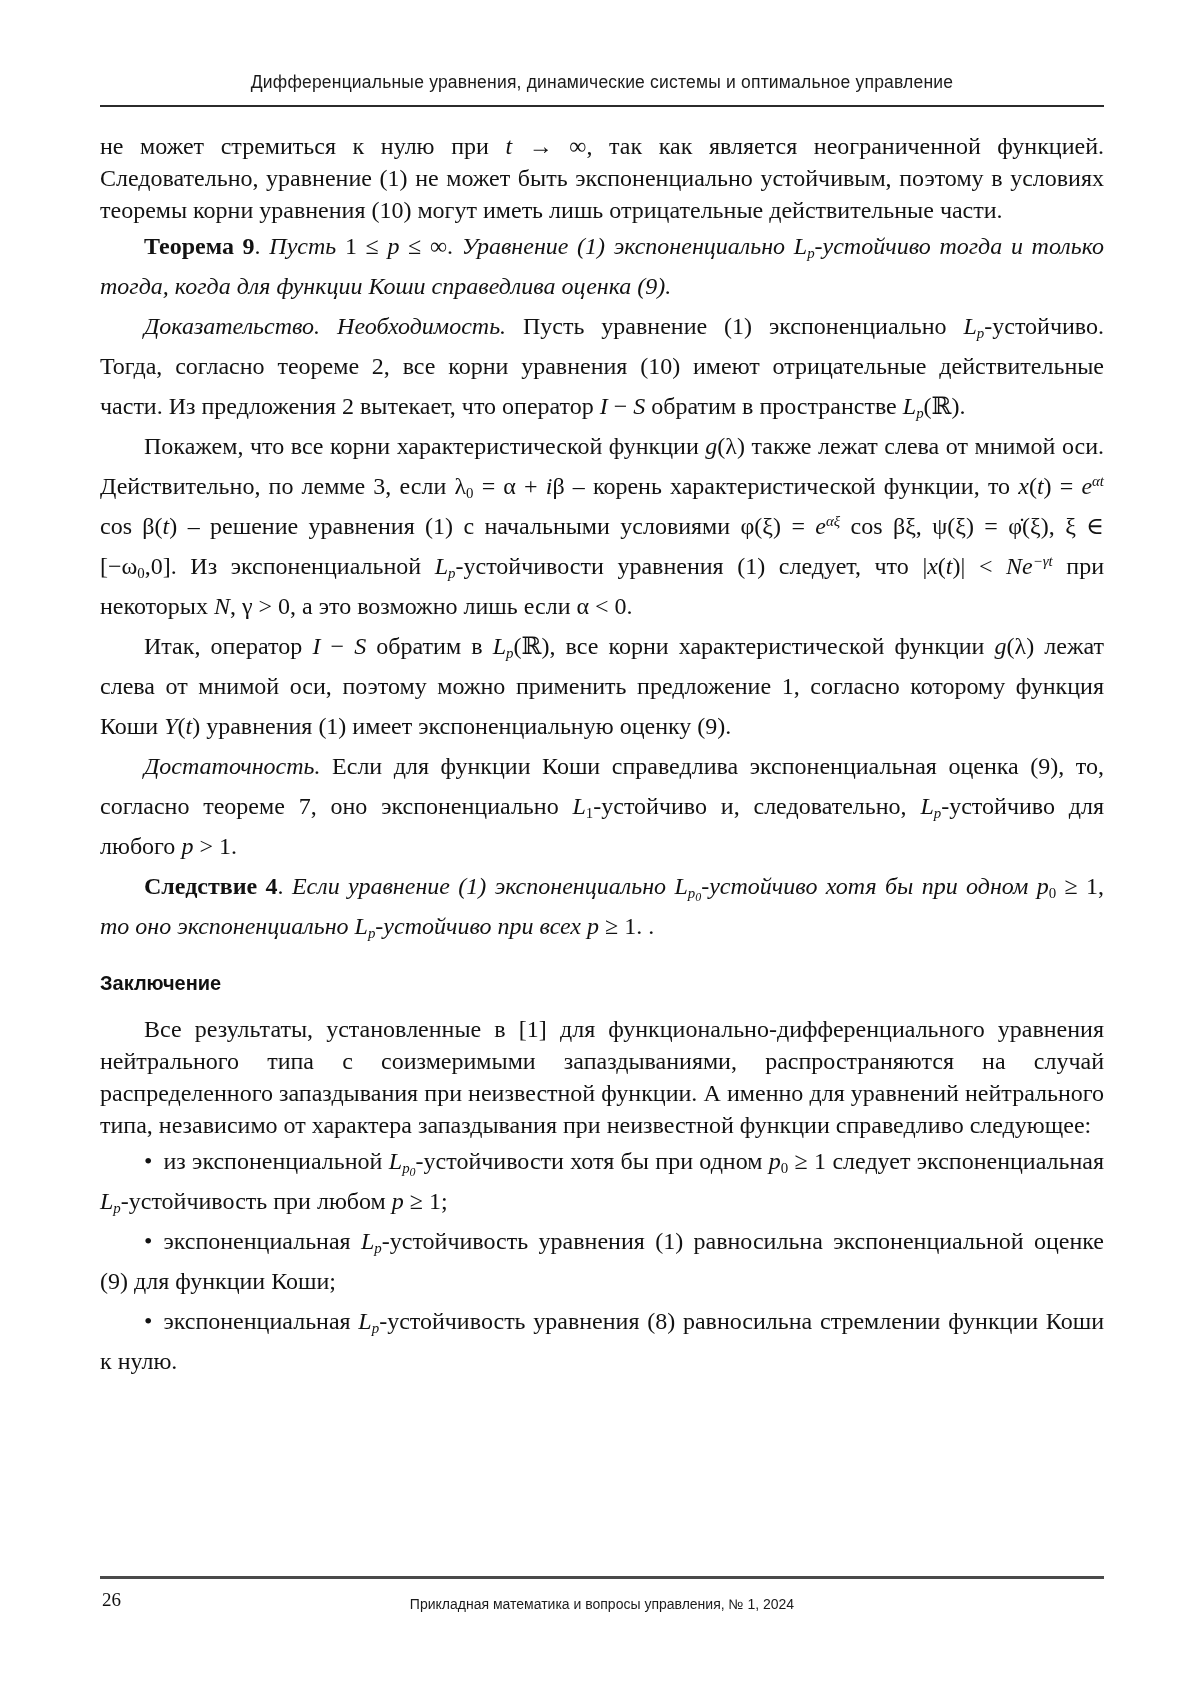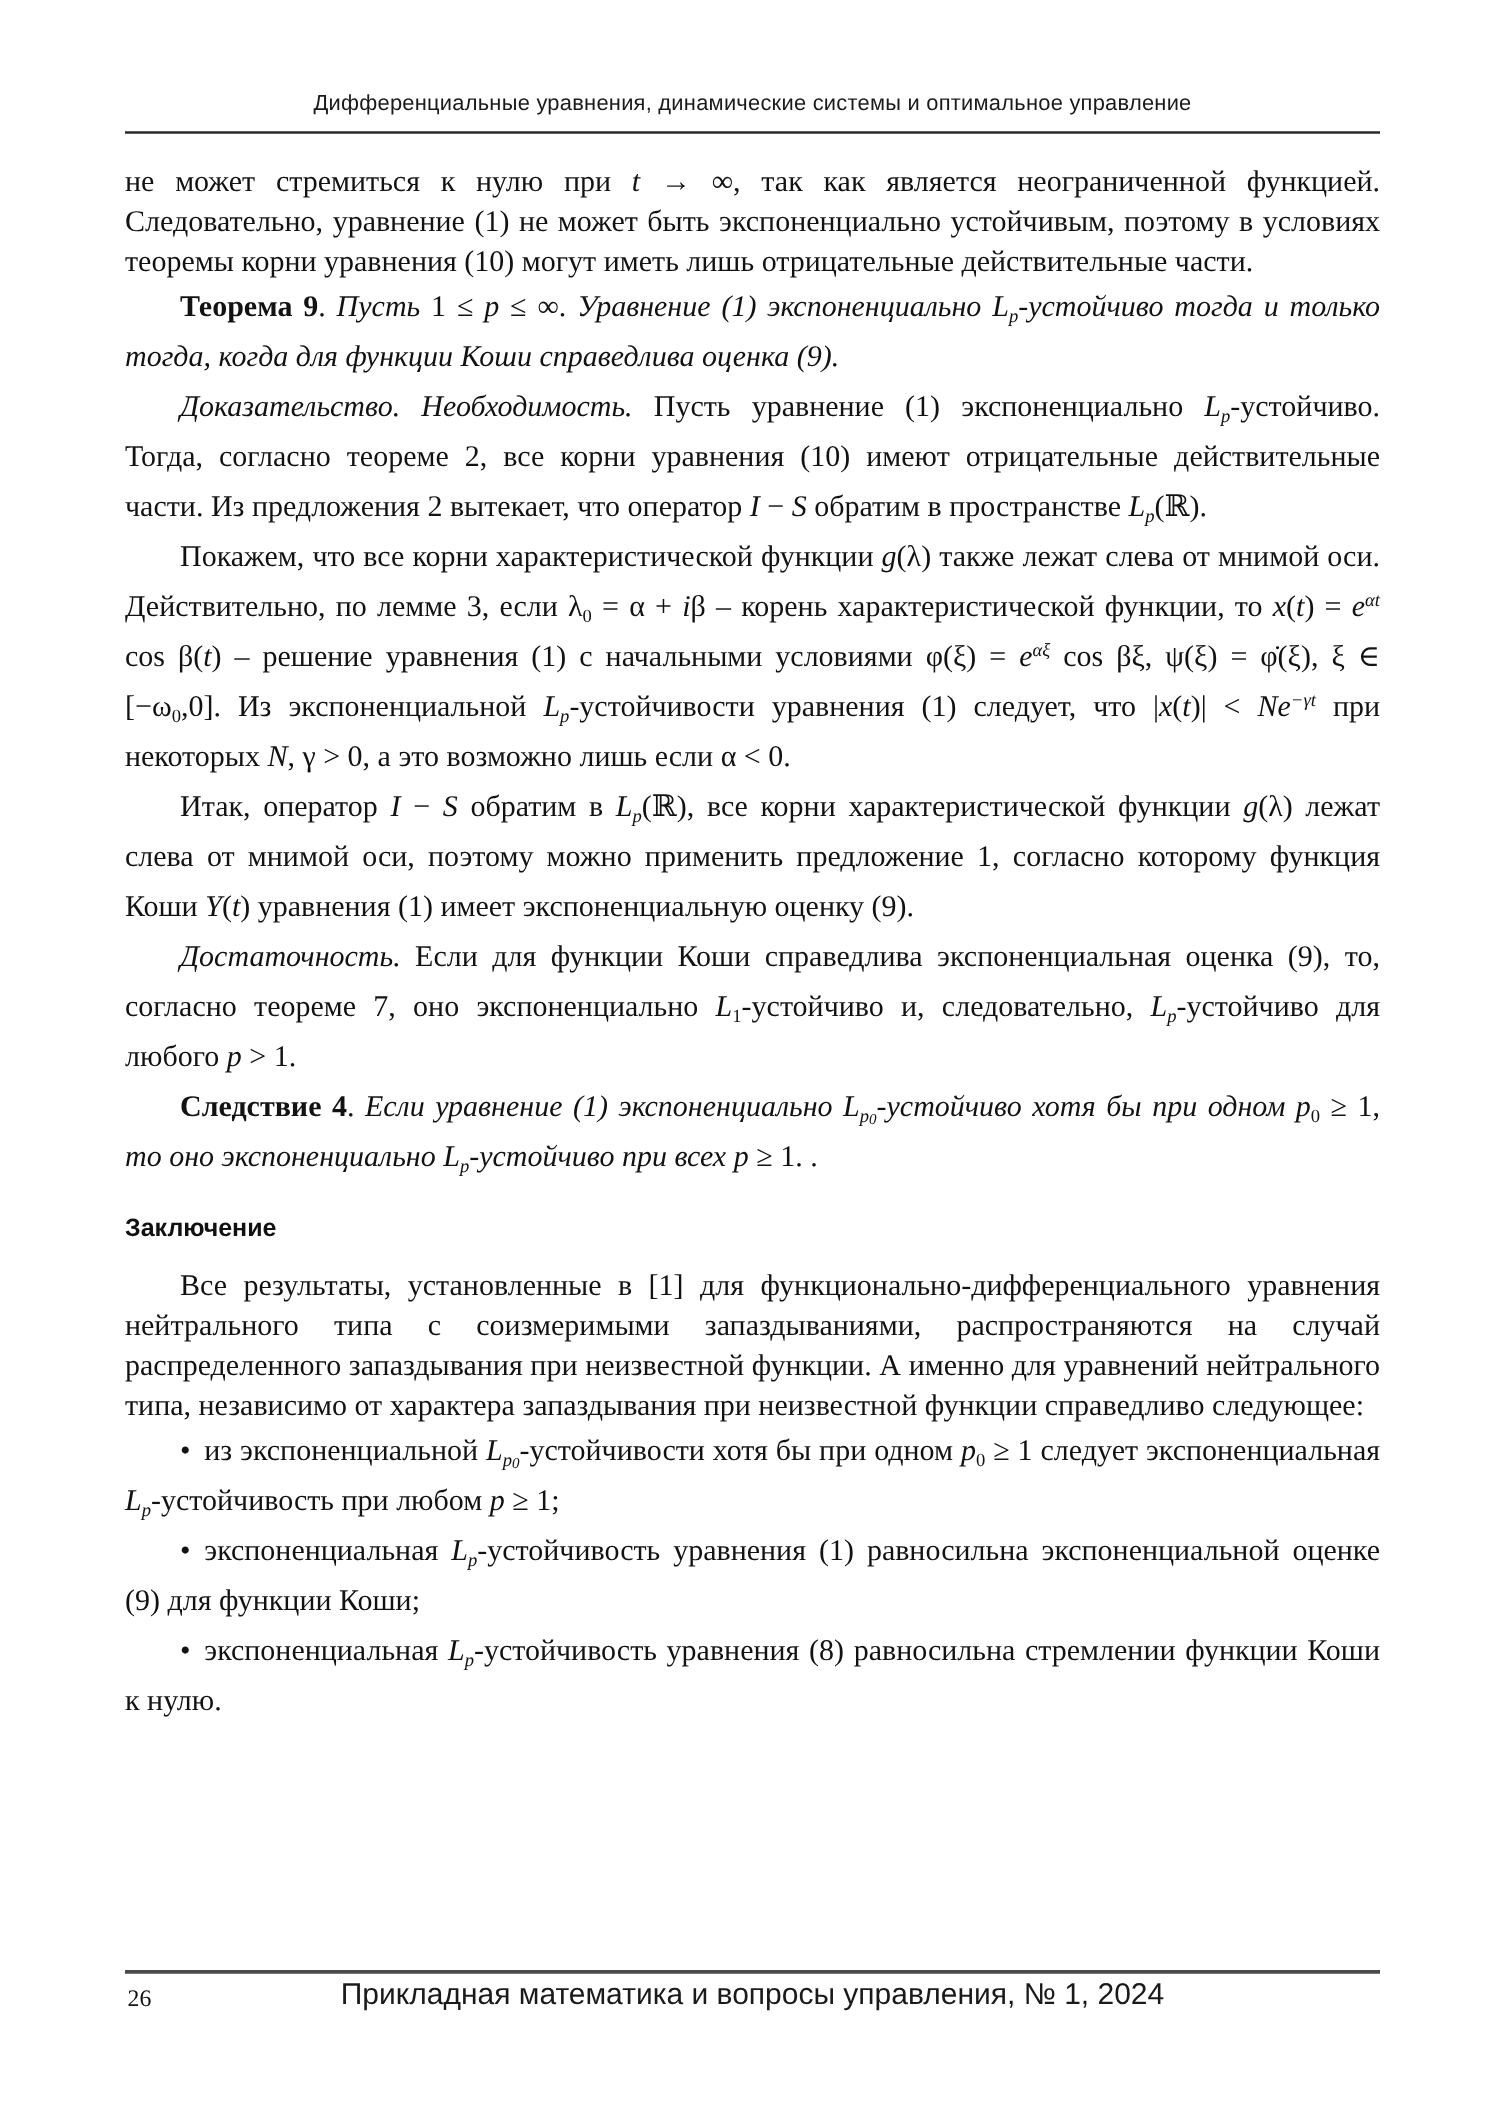--- a/index.html
+++ b/index.html
@@ -56,35 +56,35 @@
   sub { font-size: 62%; vertical-align: -0.3em; }
   sup { font-size: 62%; vertical-align: 0.55em; }
   sub.s2 { font-size: 50%; vertical-align: -0.55em; }
   .bullet { padding-right: 11px; }
   footer.runfoot {
     position: absolute;
     top: 1576px;
     left: 100px;
     width: 1004px;
     border-top: 3px solid #4a4a4a;
-    padding-top: 3px;
+    padding-top: 17px;
   }
   .pagenum {
     position: absolute;
     left: 2px;
     top: 10px;
     font-family: "Liberation Serif", "DejaVu Serif", serif;
     font-size: 19px;
     color: #111111;
   }
   .journal {
     display: block;
     text-align: center;
     font-family: "Liberation Sans", "DejaVu Sans", sans-serif;
-    font-size: 24px;
+    font-size: 14px;
     color: #1a1a1a;
   }
 </style>
 </head>
 <body>
 
 <div class="page">
   <header class="runhead">
     <div class="rh-title">Дифференциальные уравнения, динамические системы и оптимальное управление</div>
   </header>

